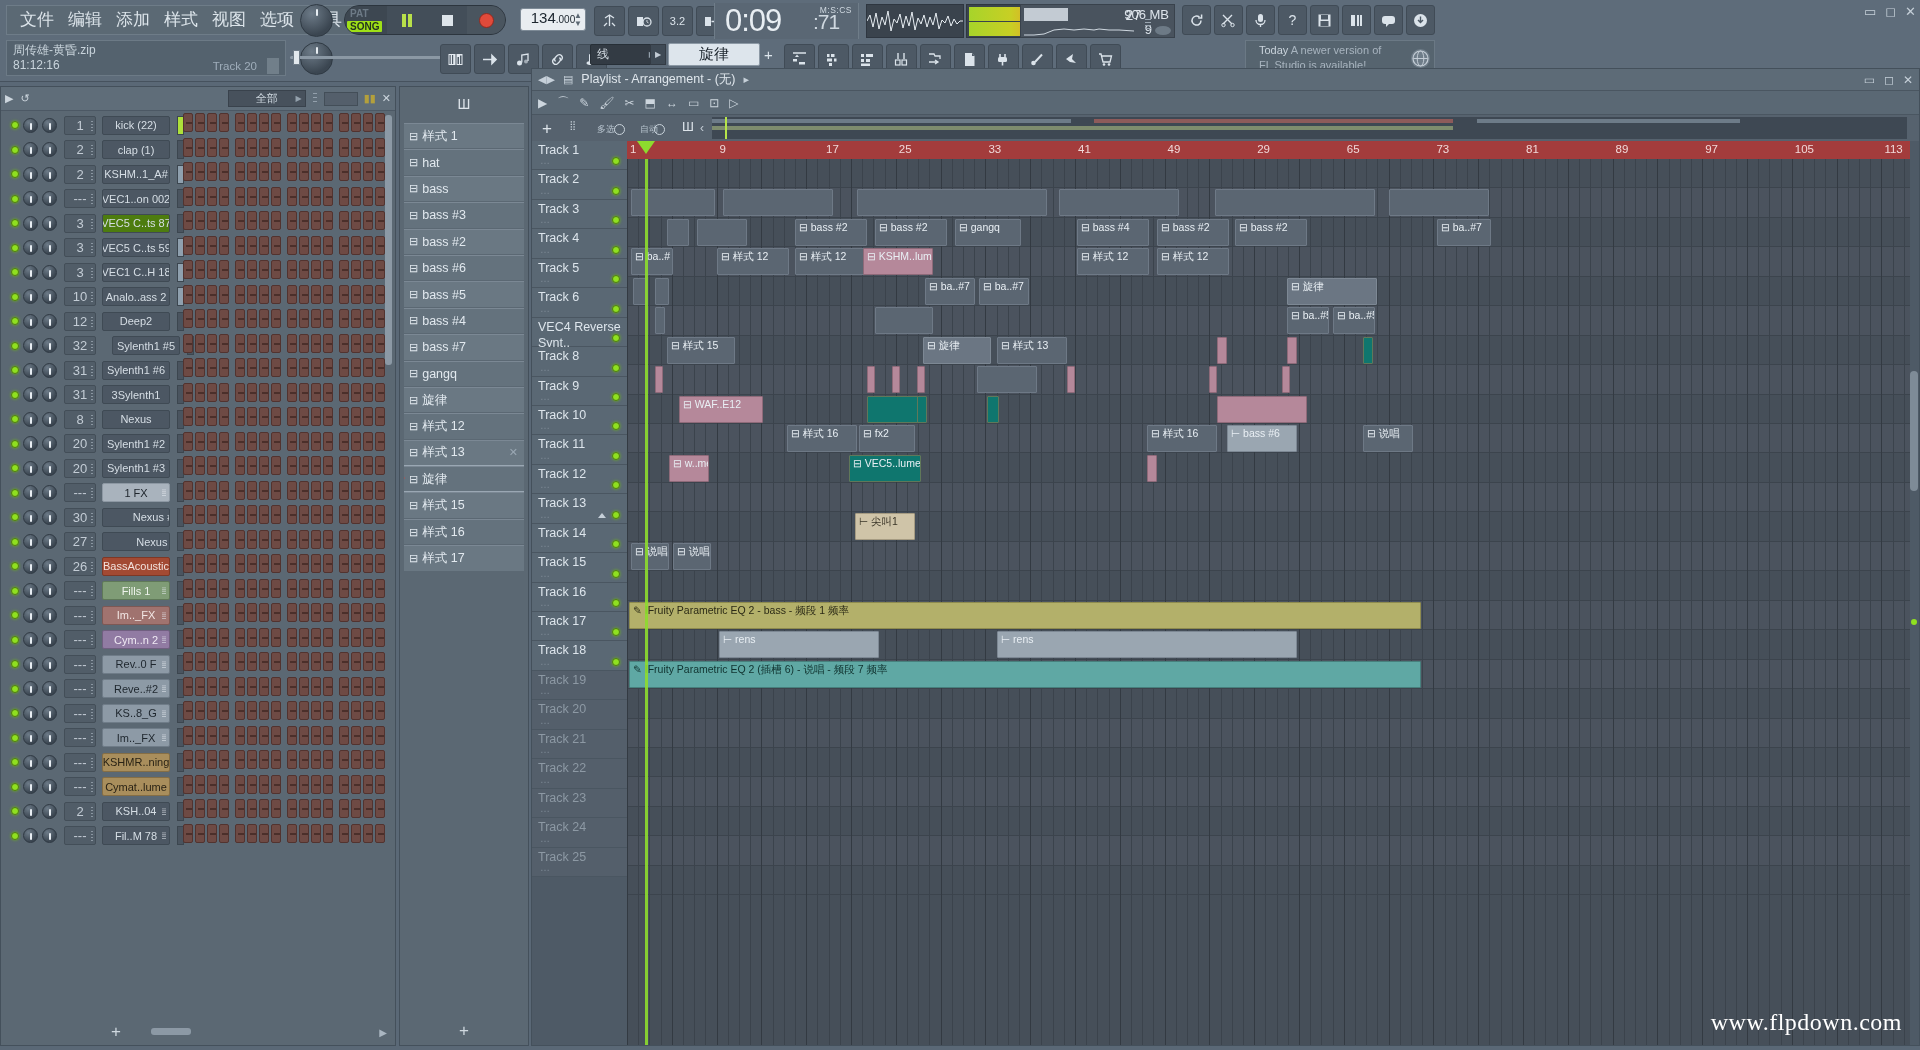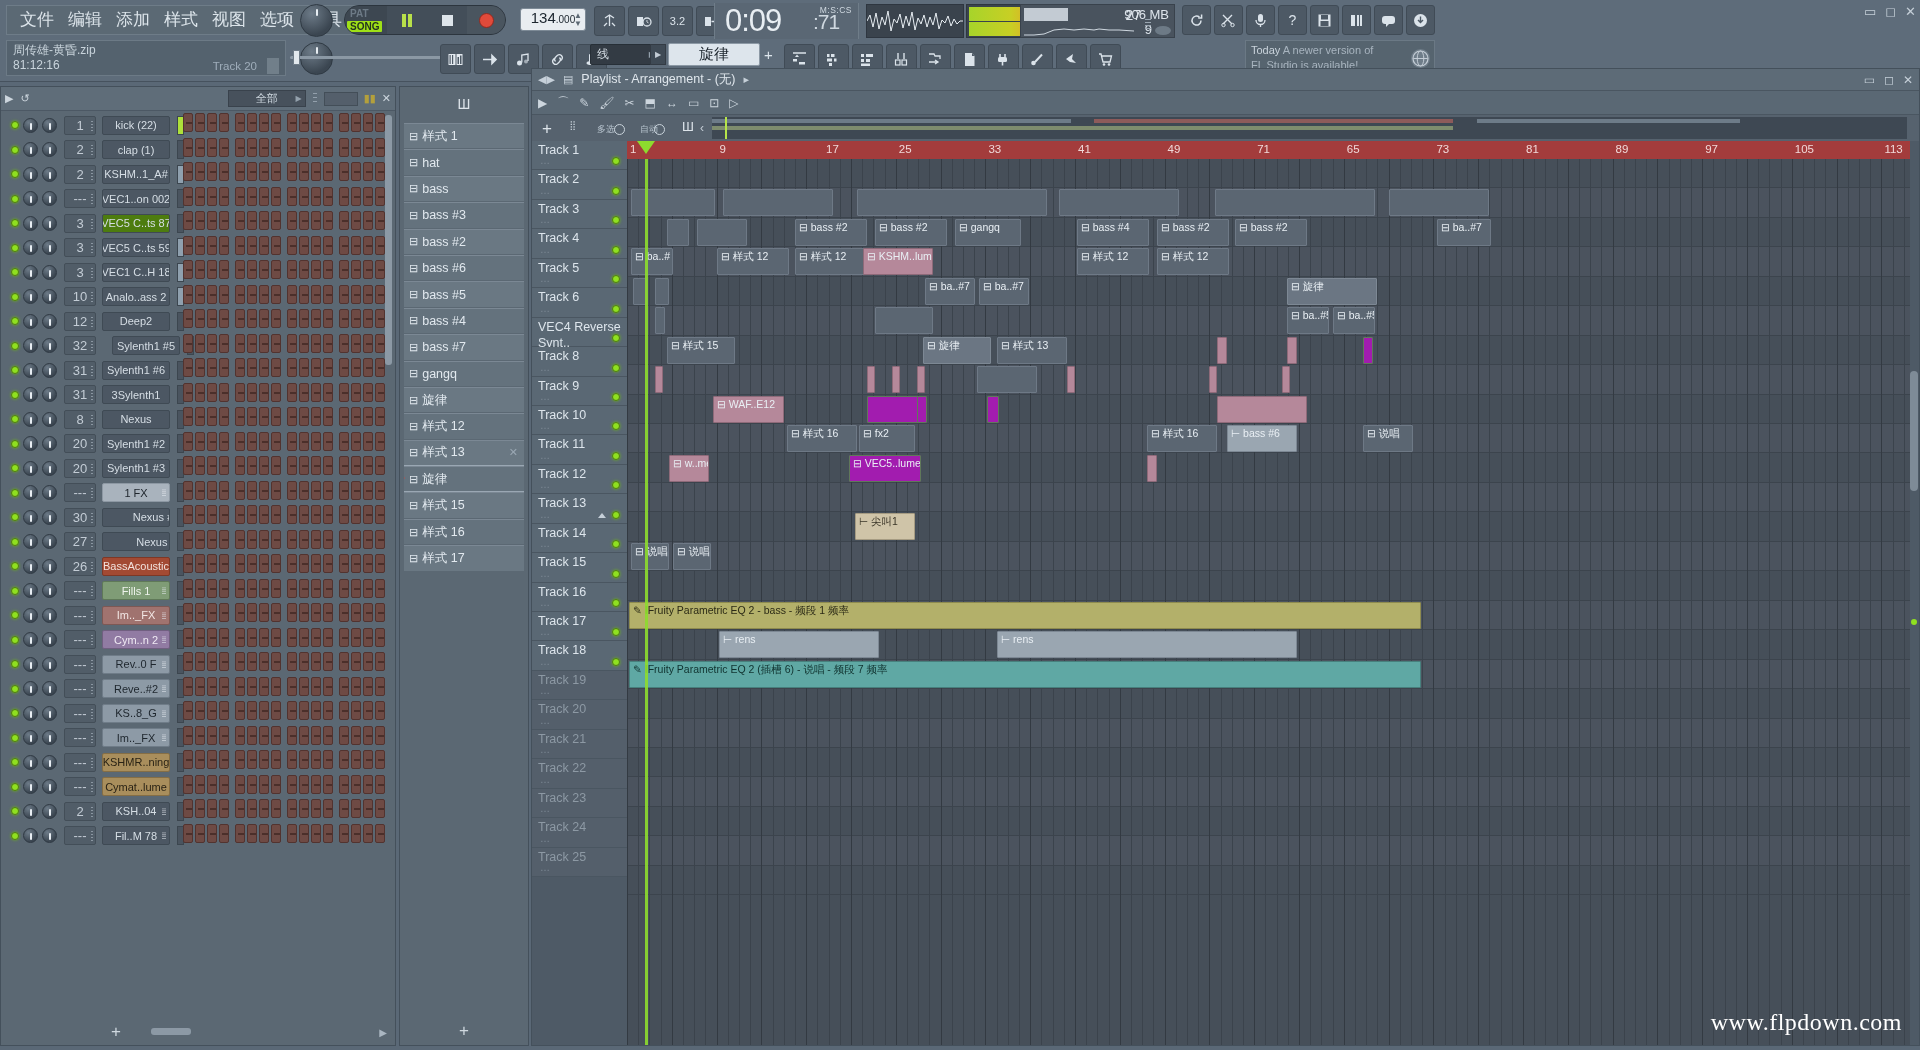--- a/index.html
+++ b/index.html
@@ -85,21 +85,21 @@
   .cpu .poly { position:absolute; right:22px; top:17px; font-size:13px; color:#dde4eb;}
   .cpu .dots { position:absolute; left:124px; top:14px; width:6px; height:10px;
                background:repeating-linear-gradient(#9aa6b1 0 1px, transparent 1px 3px); }
   .cpu .graph { position:absolute; left:3px; bottom:1px; width:110px; height:12px; }
   .cpu .ell { position:absolute; right:3px; bottom:2px; width:16px; height:9px; border-radius:50%; background:#6d7a86;}
 
   .rtbtn { width:29px; height:30px; }
 
   .notif { position:absolute; left:1245px; top:40px; width:190px; height:34px; background:#56646f;
            border:1px solid #6b7985; padding:2px 5px; }
-  .notif .l1 { font-size:11px; color:#a8b4bf; line-height:15px; }
+  .notif .l1 { font-size:11px; color:#a8b4bf; line-height:15px;margin-left:8px; }
   .notif .l1 b { color:#c9d3db; font-weight:normal; }
   .notif .glb { position:absolute; right:4px; top:8px; width:19px; height:19px; border-radius:50%;
                 background:#6f7d89; }
 
   .wbtns { position:absolute; right:4px; top:4px; display:flex; gap:9px; color:#c6d0d9; font-size:13px;}
 
   
   .crack { position:absolute; left:0px; top:86px; width:396px; height:960px; background:#5b6873;
            border:1px solid #44505b; }
   .crack-tb { position:absolute; left:0; top:0; width:100%; height:24px; background:#5f6d79;
@@ -206,21 +206,21 @@
   .clip { position:absolute; height:27px; border-radius:1px; font-size:11px; color:#e9eff4;
           overflow:hidden; white-space:nowrap; padding-left:3px; line-height:13px; }
   .clip .ttl { display:block; font-size:10.5px; padding-top:1px; }
   .clip.pat { background:#5b6672; border:1px solid #6e7986; }
   .clip.pat2 { background:#6b7683; border:1px solid #7d8894; }
   .clip.aud { background:#9aa6b1; border:1px solid #7d8894; }
   .clip.auto-y { background:#b3b06a; border:1px solid #8e8b4f; color:#2b2a16;}
   .clip.auto-t { background:#5fa8a4; border:1px solid #47807d; color:#10322f;}
   .clip.beige { background:#cfc4a8; border:1px solid #a59b82; color:#3a3527;}
   .clip.pink { background:#b5889a; border:1px solid #8e6a79; }
-  .clip.green { background:#a21caf; border:1px solid #60785a; }
+  .clip.green { background:#0f766e; border:1px solid #60785a; }
 
   .playhead { position:absolute; top:0; bottom:0; width:3px; background:#8ddb2e; opacity:.9; }
   .phmark { position:absolute; top:0; width:0; height:0;
             border-left:9px solid transparent; border-right:9px solid transparent;
             border-top:13px solid #8ddb2e; }
 
   .wm { position:absolute; right:18px; bottom:14px; font-size:24px; color:#ffffff;
         font-family:"Liberation Serif", serif; letter-spacing:.5px; }
 
   .vscroll { position:absolute; right:1px; top:72px; width:8px; bottom:0; }
@@ -1864,21 +1864,21 @@
 
     <div class="pl-grid" id="plgrid">
       <div class="ruler" id="ruler">
           <span class="bn" style="left: 3px;">1</span>
           <span class="bn" style="left: 92.6px;">9</span>
           <span class="bn" style="left: 199px;">17</span>
           <span class="bn" style="left: 271.8px;">25</span>
           <span class="bn" style="left: 361.4px;">33</span>
           <span class="bn" style="left: 451px;">41</span>
           <span class="bn" style="left: 540.6px;">49</span>
-          <span class="bn" style="left: 630.2px;">71</span>
+          <span class="bn" style="left: 630.2px;">29</span>
           <span class="bn" style="left: 719.8px;">65</span>
           <span class="bn" style="left: 809.4px;">73</span>
           <span class="bn" style="left: 899px;">81</span>
           <span class="bn" style="left: 988.6px;">89</span>
           <span class="bn" style="left: 1078.2px;">97</span>
           <span class="bn" style="left: 1167.8px;">105</span>
           <span class="bn" style="left: 1257.4px;">113</span>
         </div>
     <div class="gridrow" style="top: 18px;"></div>
         <div class="gridrow alt" style="top: 47.45px;"></div>
@@ -2102,21 +2102,21 @@
         <div class="clip pink" style="left: 660px; width: 10px; top: 195.7px;"></div>
         <div class="clip green" style="left: 736px; width: 10px; top: 195.7px;"></div>
         <div class="clip pink" style="left: 28px; width: 8px; top: 225.15px;"></div>
         <div class="clip pink" style="left: 240px; width: 8px; top: 225.15px;"></div>
         <div class="clip pink" style="left: 265px; width: 8px; top: 225.15px;"></div>
         <div class="clip pink" style="left: 290px; width: 8px; top: 225.15px;"></div>
         <div class="clip pat" style="left: 350px; width: 60px; top: 225.15px;"></div>
         <div class="clip pink" style="left: 440px; width: 8px; top: 225.15px;"></div>
         <div class="clip pink" style="left: 582px; width: 8px; top: 225.15px;"></div>
         <div class="clip pink" style="left: 655px; width: 8px; top: 225.15px;"></div>
-        <div class="clip pink" style="left: 86px; width: 71px; top: 254.6px;">
+        <div class="clip pink" style="left: 52px; width: 84px; top: 254.6px;">
           <span class="ttl">⊟ WAF..E12</span>
         </div>
         <div class="clip green" style="left: 240px; width: 52px; top: 254.6px;"></div>
         <div class="clip green" style="left: 290px; width: 10px; top: 254.6px;"></div>
         <div class="clip green" style="left: 360px; width: 12px; top: 254.6px;"></div>
         <div class="clip pink" style="left: 590px; width: 90px; top: 254.6px;"></div>
         <div class="clip pat" style="left: 160px; width: 70px; top: 284.05px;">
           <span class="ttl">⊟ 样式 16</span>
         </div>
         <div class="clip pat" style="left: 232px; width: 56px; top: 284.05px;">

